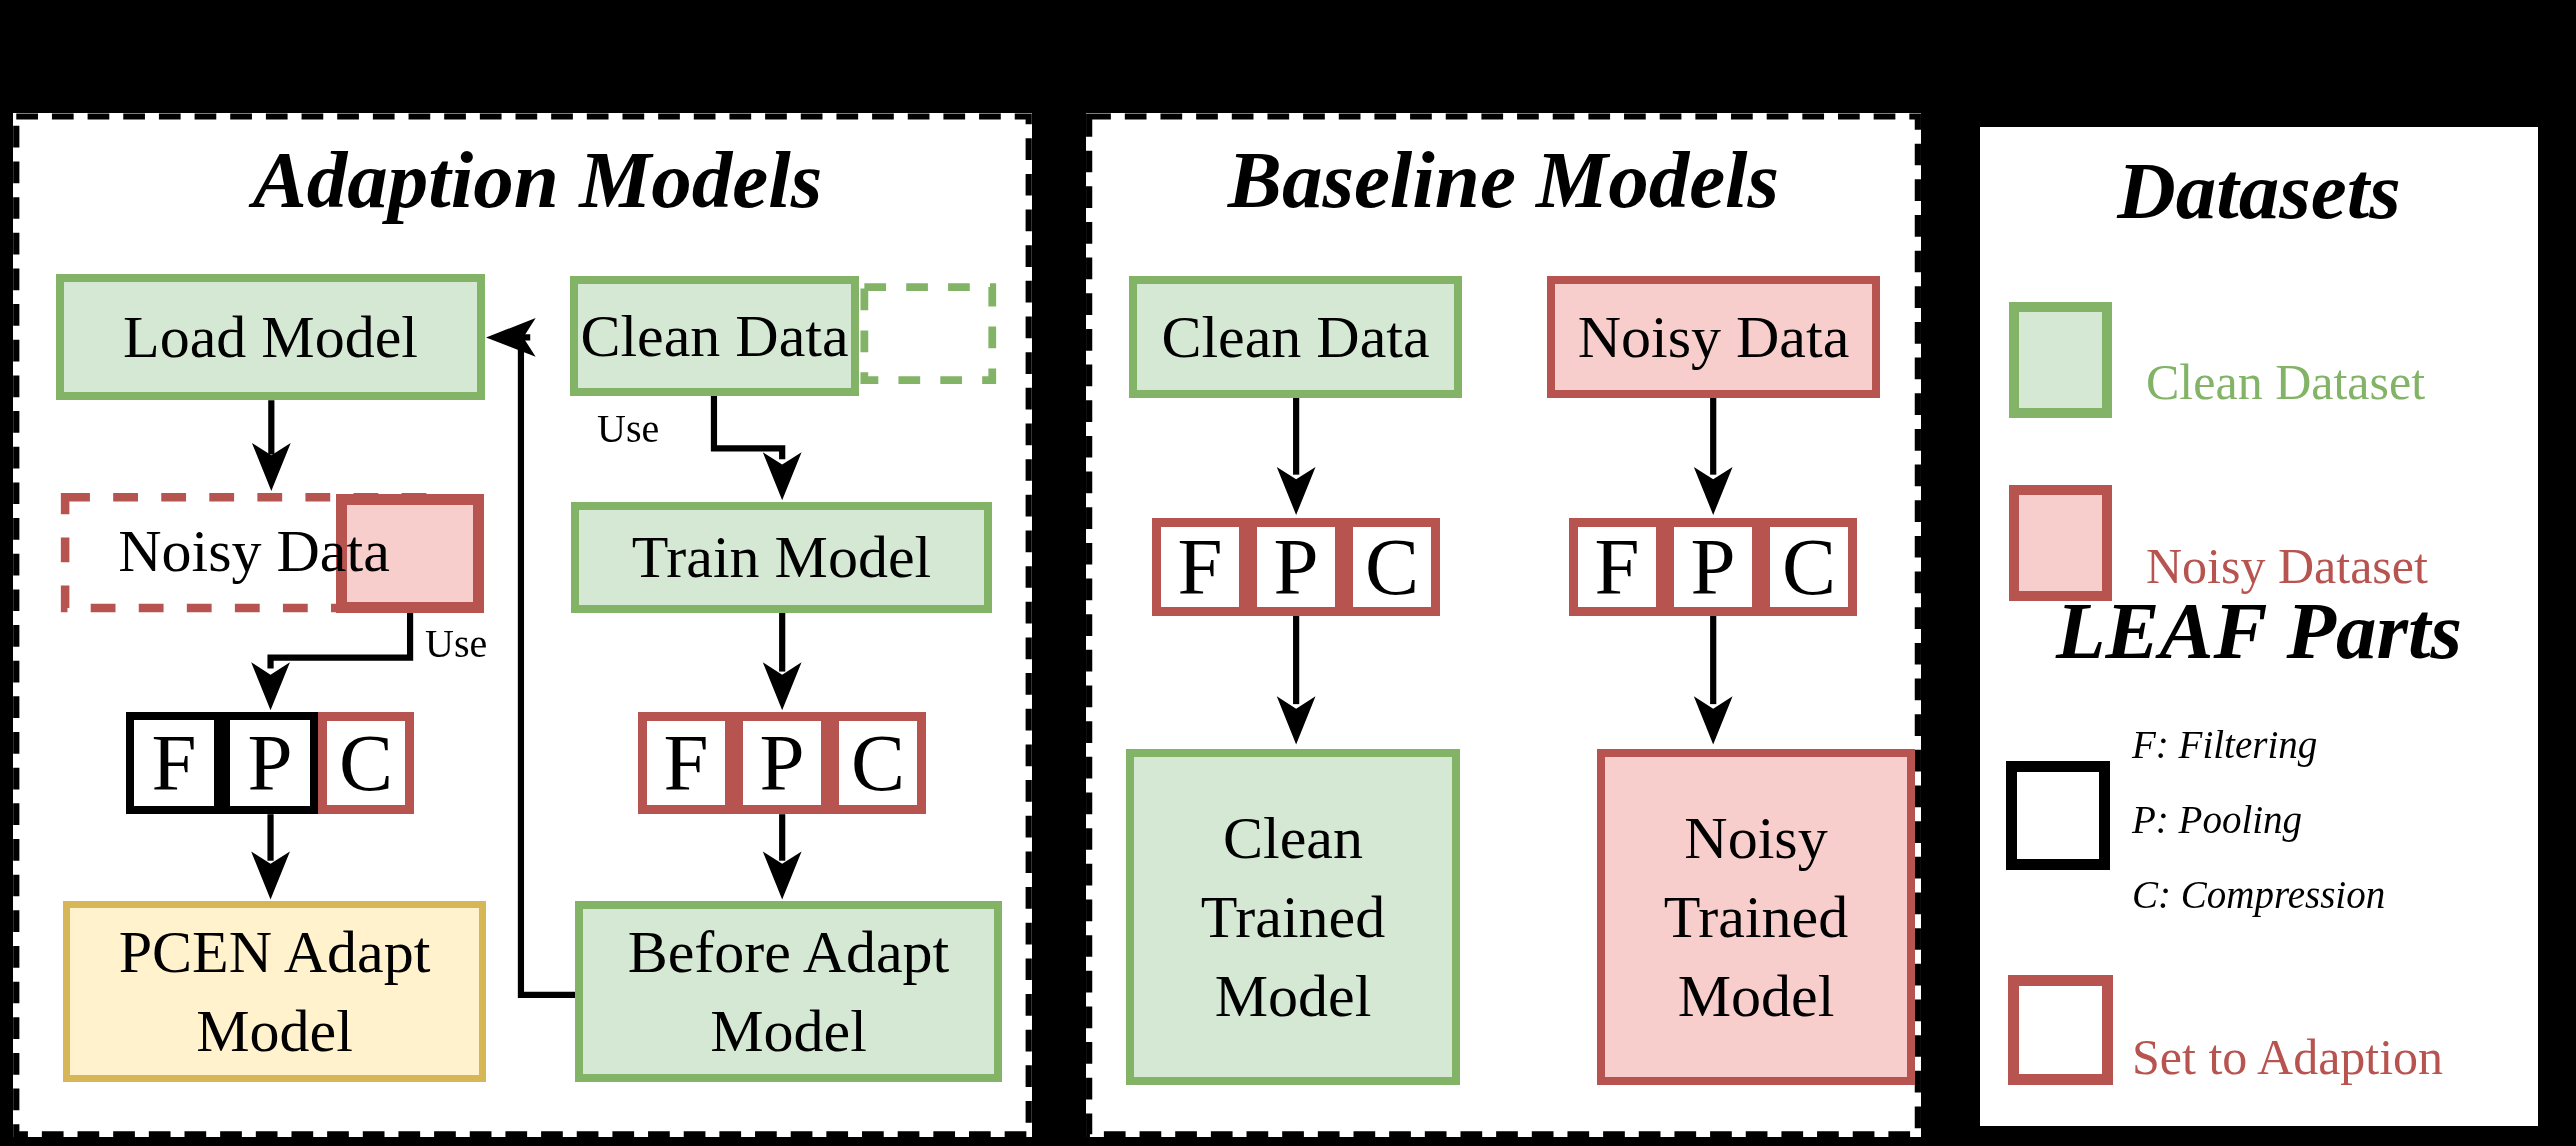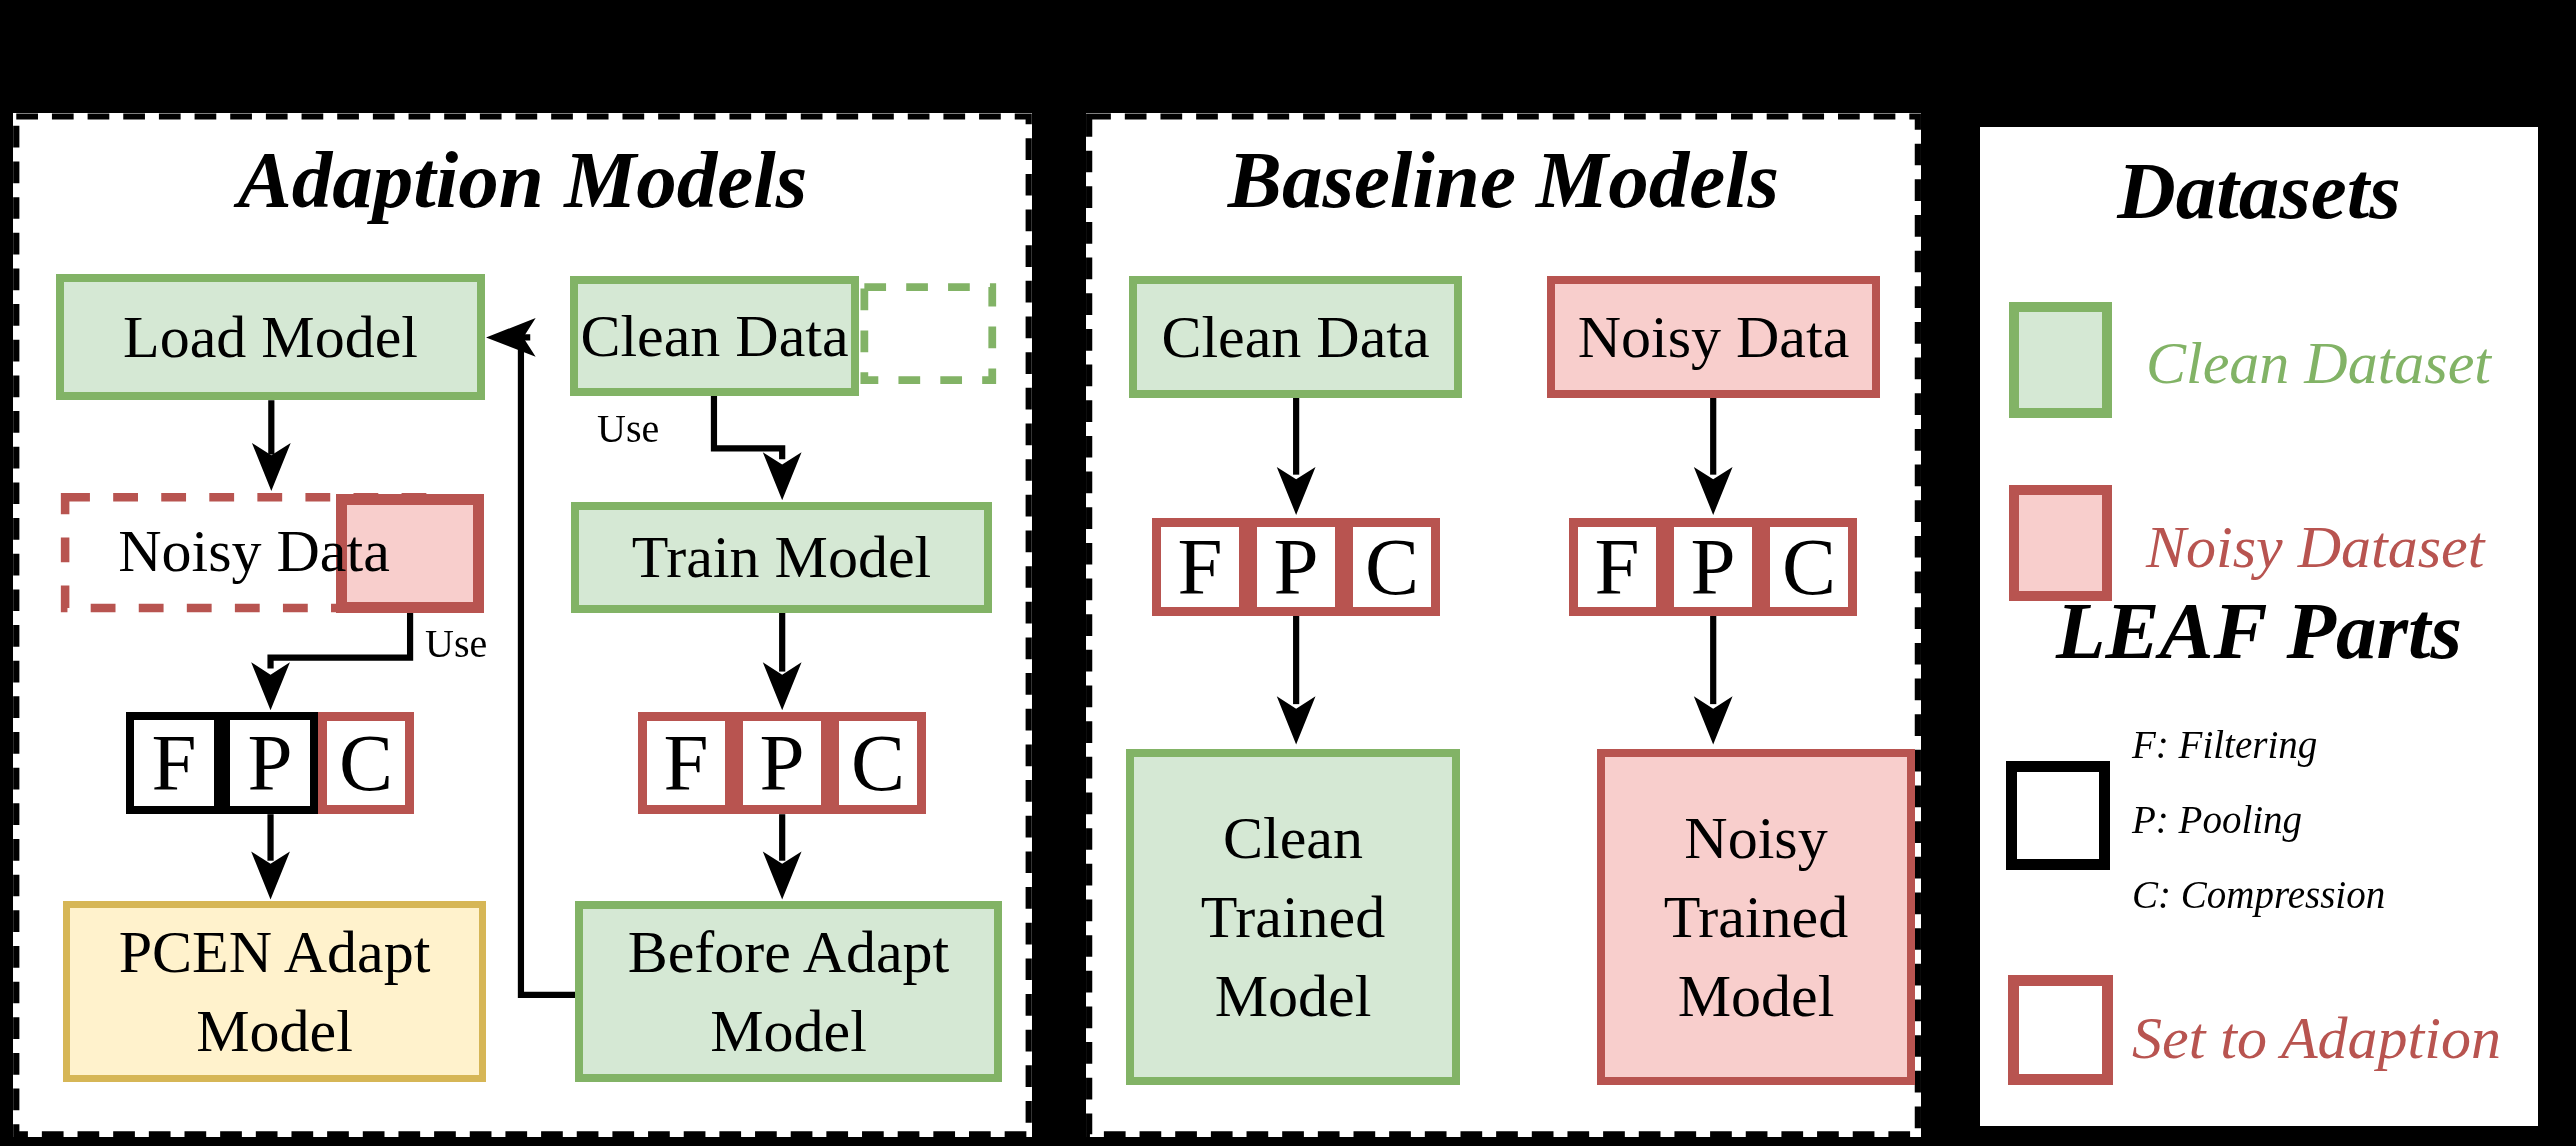--- a/index.html
+++ b/index.html
@@ -19,21 +19,21 @@
   .node.plain{background:transparent;border:none;z-index:4;}
   .fpc{position:absolute;display:flex;z-index:3;}
   .fpc .cell{width:96px;box-sizing:border-box;border:8.5px solid #000;background:#fff;
              display:flex;align-items:center;justify-content:center;
              font-size:81px;color:#000;}
   .fpc .cell.redcell{border:9.3px solid #b85450;}
   .fpc.tall .cell{height:102px;}
   .fpc.short .cell{height:98px;}
   .uselabel{position:absolute;font-size:40px;color:#000;z-index:4;}
   .swatch{position:absolute;box-sizing:border-box;z-index:3;}
-  .legtext{position:absolute;font-style:italic;font-size:60px;z-index:4;white-space:nowrap;}
+  .legtext{position:absolute;font-size:50px;z-index:4;white-space:nowrap;margin-top:24px;}
   .leafparts{position:absolute;font-style:italic;font-size:39px;line-height:75px;
              color:#000;z-index:4;white-space:nowrap;}
 </style>
 </head>
 <body>
 
 <div class="stage">
 
   <div class="panel" style="left:13px;top:113px;width:1019px;height:1024px;"></div>
   <div class="panel" style="left:1086px;top:113px;width:835px;height:1024px;"></div>
@@ -65,21 +65,21 @@
     <path d="M1672 513 L1672 612" stroke="#000" stroke-width="8" fill="none"></path>
     <path d="M1672 664 L1647 602 L1672 618 L1697 602 Z" fill="#000"></path>
     <path d="M2210 513 L2210 612" stroke="#000" stroke-width="8" fill="none"></path>
     <path d="M2210 664 L2185 602 L2210 618 L2235 602 Z" fill="#000"></path>
     <path d="M1672 794 L1672 908" stroke="#000" stroke-width="8" fill="none"></path>
     <path d="M1672 960 L1647 898 L1672 914 L1697 898 Z" fill="#000"></path>
     <path d="M2210 794 L2210 908" stroke="#000" stroke-width="8" fill="none"></path>
     <path d="M2210 960 L2185 898 L2210 914 L2235 898 Z" fill="#000"></path>
   </svg>
 
-  <div class="ptitle" style="left:13px;top:138px;width:1019px;height:85px;">Adaption Models</div>
+  <div class="ptitle" style="left:13px;top:138px;width:1019px;height:85px;padding-left:15px;">Adaption Models</div>
 
   <div class="node green" style="left:56px;top:274px;width:429px;height:126px;">
     <div>Load Model</div>
   </div>
 
   <div class="node red" style="left:336px;top:494px;width:148px;height:119px;border-width:11.6px;"></div>
   <div class="node plain" style="left:60px;top:492px;width:388px;height:118px;">
     <div>Noisy Data</div>
   </div>
   <div class="uselabel" style="left:425px;top:620px;">Use</div>

